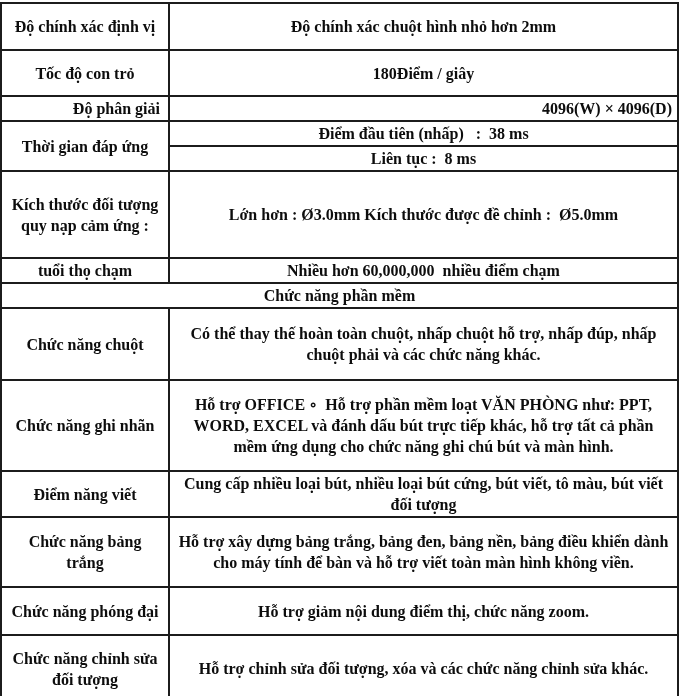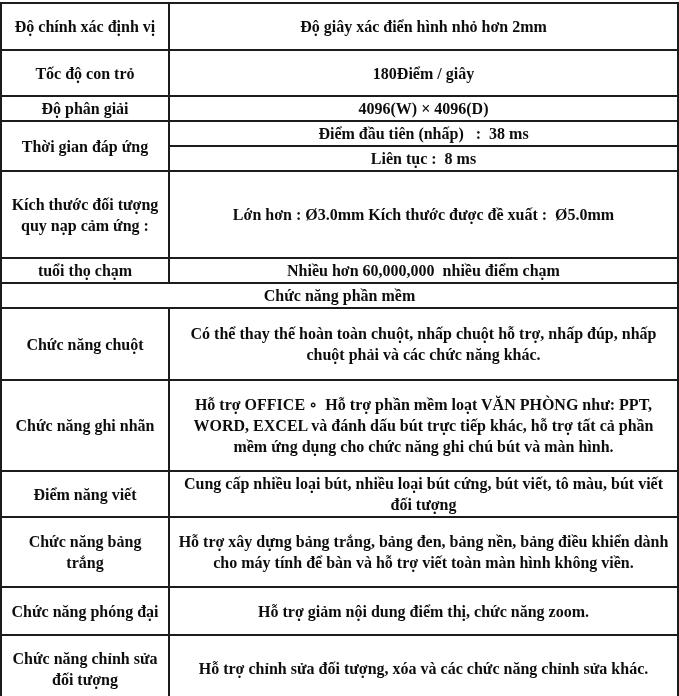--- a/index.html
+++ b/index.html
@@ -28,21 +28,21 @@
     overflow: hidden;
   }
   col.col-label { width: 168px; }
   col.col-value { width: 509px; }
 
   td.label-cell { padding: 1px 8px; }
   td.section-cell { }
 
   tr.row-a td { height: 43px; margin-top: 28px; }
   tr.row-b td { height: 42px; font-family: Liberation Serif, serif; }
-  tr.row-c td { height: 21px; }
+  tr.row-c td { height: 21px; text-align: right; }
   tr.row-d td { height: 21px; }
   tr.row-e td { height: 83px; }
   tr.row-f td { height: 19px; }
   tr.row-g td { height: 18px; border-radius: 8px; }
   tr.row-h td { height: 68px; }
   tr.row-i td { height: 87px; }
   tr.row-j td { height: 41px; }
   tr.row-k td { height: 66px; }
   tr.row-l td { height: 44px; border-radius: 24px; }
   tr.row-m td { height: 63px; }
@@ -51,40 +51,40 @@
 <body>
 
 <table class="spec-table">
   <colgroup>
     <col class="col-label">
     <col class="col-value">
   </colgroup>
   <tbody>
     <tr class="row-a">
       <td class="label-cell">Độ chính xác định vị</td>
-      <td class="value-cell">Độ giây xác điển hình nhỏ hơn 2mm</td>
+      <td class="value-cell">Độ chính xác chuột hình nhỏ hơn 2mm</td>
     </tr>
     <tr class="row-b">
       <td class="label-cell">Tốc độ con trỏ</td>
       <td class="value-cell">180Điểm / giây</td>
     </tr>
     <tr class="row-c">
       <td class="label-cell">Độ phân giải</td>
       <td class="value-cell">4096(W) × 4096(D)</td>
     </tr>
     <tr class="row-d">
       <td class="label-cell" rowspan="2">Thời gian đáp ứng</td>
       <td class="value-cell">Điểm đầu tiên (nhấp)   :  38 ms</td>
     </tr>
     <tr class="row-d">
       <td class="value-cell">Liên tục :  8 ms</td>
     </tr>
     <tr class="row-e">
       <td class="label-cell">Kích thước đối tượng quy nạp cảm ứng :</td>
-      <td class="value-cell">Lớn hơn : Ø3.0mm Kích thước được đề xuất :  Ø5.0mm</td>
+      <td class="value-cell">Lớn hơn : Ø3.0mm Kích thước được đề chỉnh :  Ø5.0mm</td>
     </tr>
     <tr class="row-f">
       <td class="label-cell">tuổi thọ chạm</td>
       <td class="value-cell">Nhiều hơn 60,000,000  nhiều điểm chạm</td>
     </tr>
     <tr class="row-g">
       <td class="section-cell" colspan="2">Chức năng phần mềm</td>
     </tr>
     <tr class="row-h">
       <td class="label-cell">Chức năng chuột</td>

